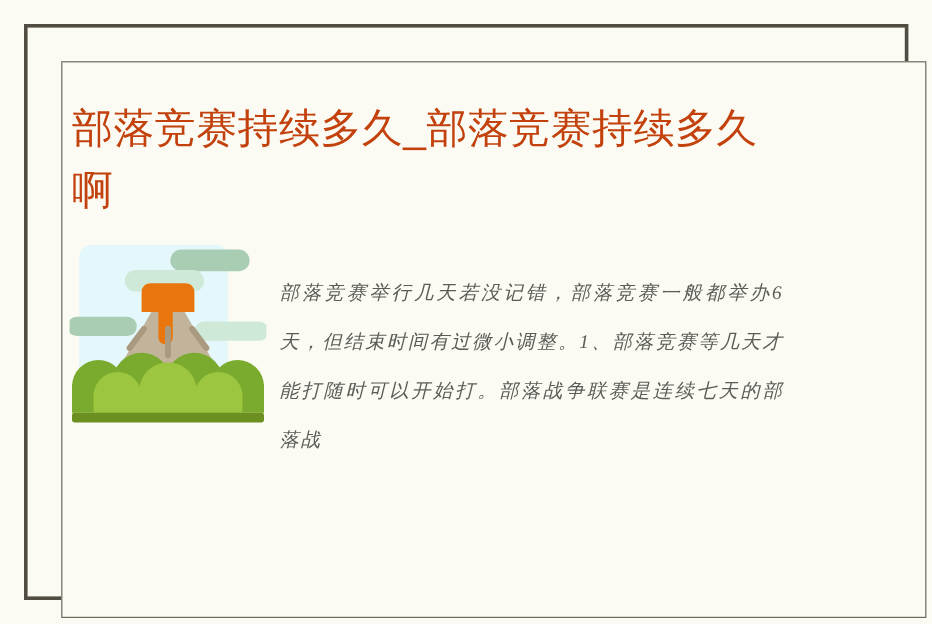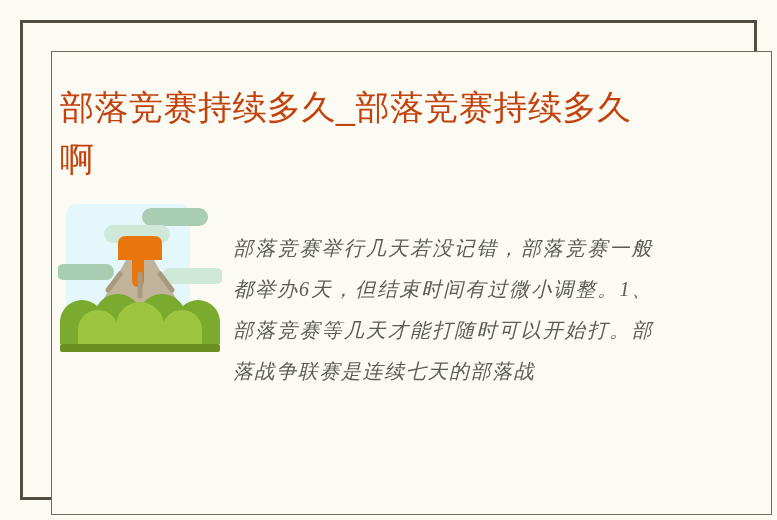--- a/index.html
+++ b/index.html
@@ -82,21 +82,21 @@
     width: 164px;
     height: 164px;
   }
 
   
   #article-body {
     position: absolute;
     left: 181px;
     top: 12px;
     width: 420px;
-    font-size: 20px;
+    font-size: 16px;
     line-height: 41px;
     color: #5b5b57;
     font-family: "Liberation Serif", serif;
     font-style: italic;
     letter-spacing: 1.6px;
     text-align: justify;
     text-justify: inter-character;
     word-break: break-all;
   }
 </style>

